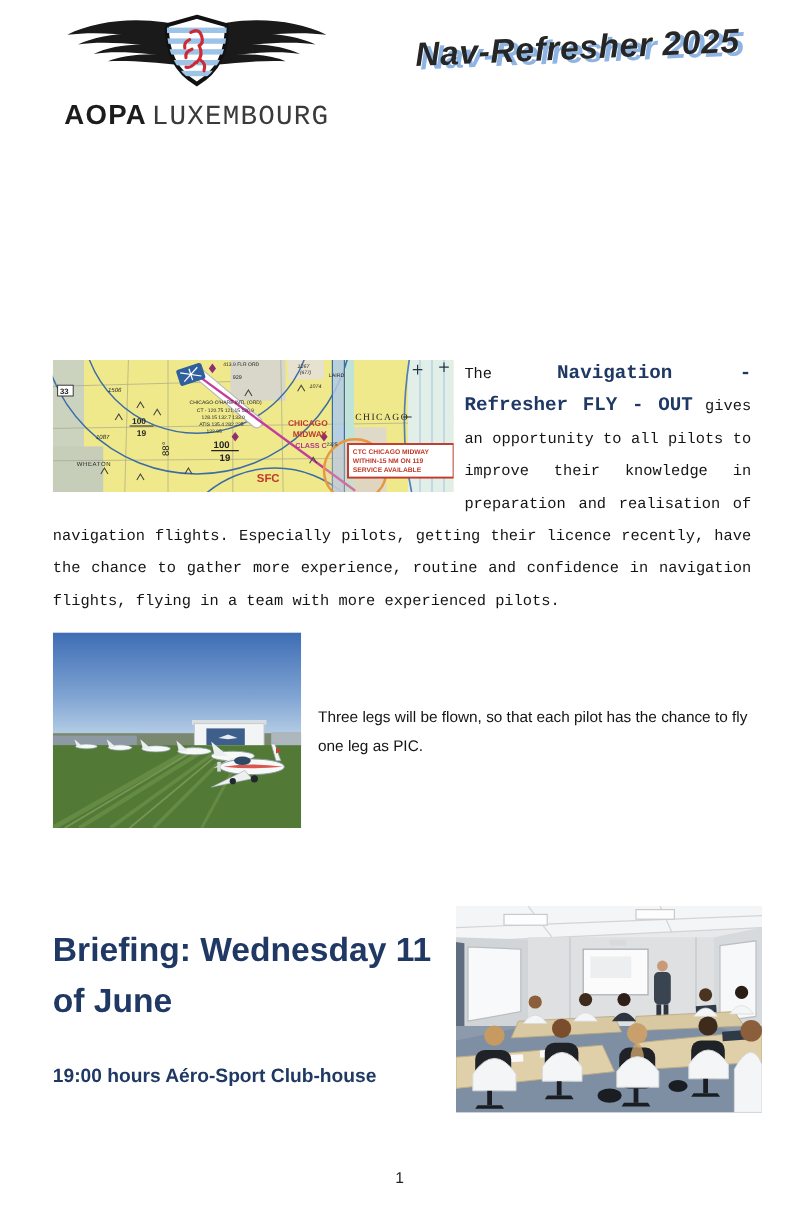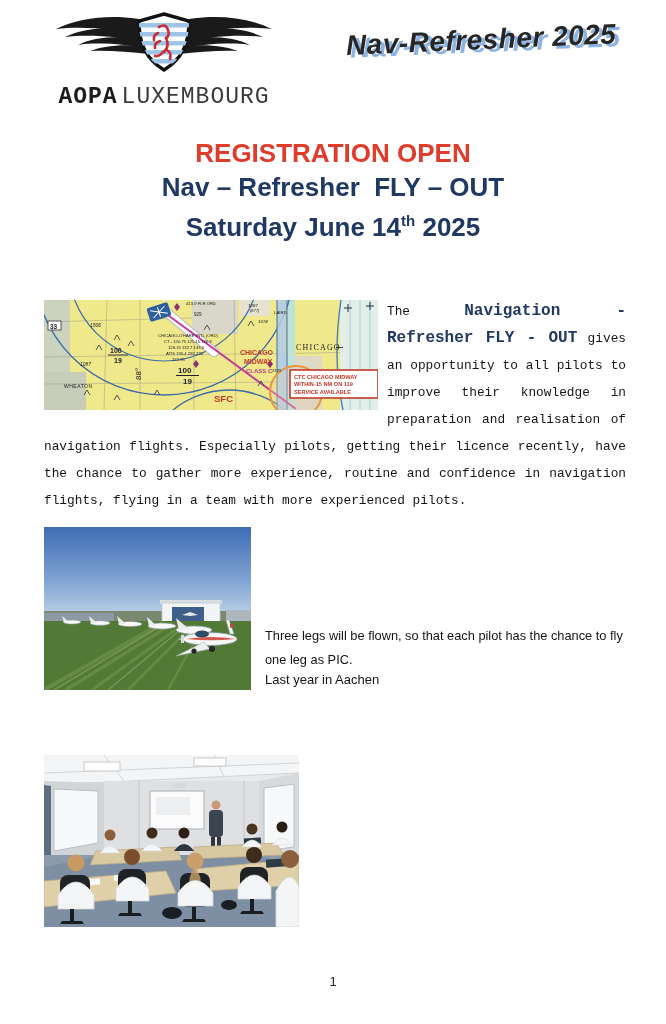--- a/index.html
+++ b/index.html
@@ -7,21 +7,21 @@
     --red:#E03C2C;
     --wordart-shadow:#8DB4E2;
   }
   *{box-sizing:border-box;}
   body{margin:0;background:#ffffff;font-family:"Liberation Sans",sans-serif;color:#111;}
   .page{position:relative;width:666px;height:1024px;background:#fff;overflow:hidden;}
 
   
   .logo{position:absolute;left:50px;top:10px;width:228px;}
   .logo-text{margin-top:2px;text-align:center;font-size:23px;letter-spacing:1px;color:#1c1c1c;white-space:nowrap;}
-  .logo-text .b{font-weight:bold;font-family:Liberation Mono, monospace;}
+  .logo-text .b{font-weight:bold;}
   .logo-text .l{font-weight:400;color:#3a3a3a;margin-left:4px;font-family:Liberation Mono, monospace;}
   .wordart{position:absolute;left:346px;top:30px;font-size:28px;font-weight:bold;font-style:italic;
     color:#262626;transform:rotate(-2.5deg);transform-origin:left center;white-space:nowrap;
     text-shadow:4px 3px 0 var(--wordart-shadow);letter-spacing:0.5px;}
 
   
   .titles{position:absolute;top:136px;left:0;width:100%;text-align:center;font-weight:bold;line-height:34px;}
   .title-reg{color:var(--red);font-size:26px;}
   .title-event{color:var(--navy);font-size:26px;white-space:pre;}
   .title-date{color:var(--navy);font-size:26px;}
@@ -29,21 +29,21 @@
 
   
   .section1{position:absolute;top:298px;left:44px;width:582px;}
   .chart-wrap{float:left;width:334px;height:110px;margin:2px 9px 6px 0;}
   .intro-text{font-size:12.8px;line-height:27px;text-align:justify;color:#151515;font-family:Liberation Mono, monospace;}
   .intro-highlight{color:var(--navy);font-weight:bold;font-size:16px;}
 
   
   .section2{position:absolute;top:527px;left:44px;width:582px;display:flex;gap:14px;height:165px;}
   .airfield-wrap{flex:none;width:207px;height:163px;}
-  .legs-col{flex:1;display:flex;flex-direction:column;justify-content:flex-end;padding:6px 0 5px 0;}
+  .legs-col{flex:1;display:flex;flex-direction:column;justify-content:center;padding:6px 0 5px 0;}
   .legs-text{font-size:12.8px;line-height:24px;color:#151515;}
   .legs-caption{font-size:13px;color:#151515;}
 
   
   .section3{position:absolute;top:755px;left:44px;width:591px;display:flex;gap:0;}
   .brief-col{flex:none;width:336px;padding-top:16px;color:var(--navy);font-weight:bold;}
   .brief-heading{font-size:28px;line-height:42px;}
   .brief-time{font-size:16px;margin-top:34px;}
   .classroom-wrap{flex:none;width:255px;height:172px;}
 
@@ -97,25 +97,20 @@
         </g>
       </g>
     </svg>
     <div class="logo-text">
       <span class="b">AOPA</span><span class="l">LUXEMBOURG</span>
     </div>
   </div>
 
   <div class="wordart">Nav-Refresher 2025</div>
 
-  <div class="titles">
-    <div class="title-reg">REGISTRATION OPEN</div>
-    <div class="title-event">Nav – Refresher  FLY – OUT</div>
-    <div class="title-date"><span>Saturday June 14</span><sup>th</sup><span> 2025</span></div>
-  </div>
 
   <div class="section1">
     <div class="chart-wrap">
       <svg width="334" height="110" viewBox="0 0 334 110">
         <rect width="334" height="110" fill="#EFE98B"></rect>
 
         <rect x="0" y="0" width="26" height="110" fill="#CBD3BF"></rect>
         <rect x="0" y="72" width="42" height="38" fill="#C6CEBA"></rect>
         <rect x="148" y="0" width="46" height="34" fill="#D8D7C9"></rect>
         <rect x="236" y="56" width="42" height="54" fill="#DFD9C8"></rect>
@@ -295,25 +290,28 @@
             <path d="M160,115 l-28,14 34,-7 z" fill="#EDEFF1" stroke="#9aa" stroke-width="0.5"></path>
             <rect x="137" y="108" width="3" height="8" fill="#D8DCDF"></rect>
             <circle cx="168" cy="122" r="3" fill="#22272b"></circle>
             <circle cx="150" cy="124" r="2.6" fill="#22272b"></circle>
           </g>
         </g>
       </svg>
     </div>
     <div class="legs-col">
       <div class="legs-text">Three legs will be flown, so that each pilot has the chance to fly one leg as PIC.</div>
-      <div class="legs-caption">Last year in Aachen</div>
     </div>
   </div>
 
   <div class="section3">
+    <div class="brief-col">
+      <div class="brief-heading">Briefing: Wednesday 11 of June</div>
+      <div class="brief-time">19:00 hours Aéro-Sport Club-house</div>
+    </div>
     <div class="classroom-wrap">
       <svg width="255" height="172" viewBox="0 0 255 172">
         <rect width="255" height="172" fill="#E8E9EA"></rect>
 
         <polygon points="0,0 255,0 255,18 0,30" fill="#F4F5F6"></polygon>
         <g stroke="#D2D4D6" stroke-width="1">
           <line x1="0" y1="30" x2="255" y2="18"></line>
           <line x1="0" y1="18" x2="255" y2="8"></line>
           <line x1="60" y1="0" x2="80" y2="26"></line>
           <line x1="170" y1="0" x2="180" y2="22"></line>

